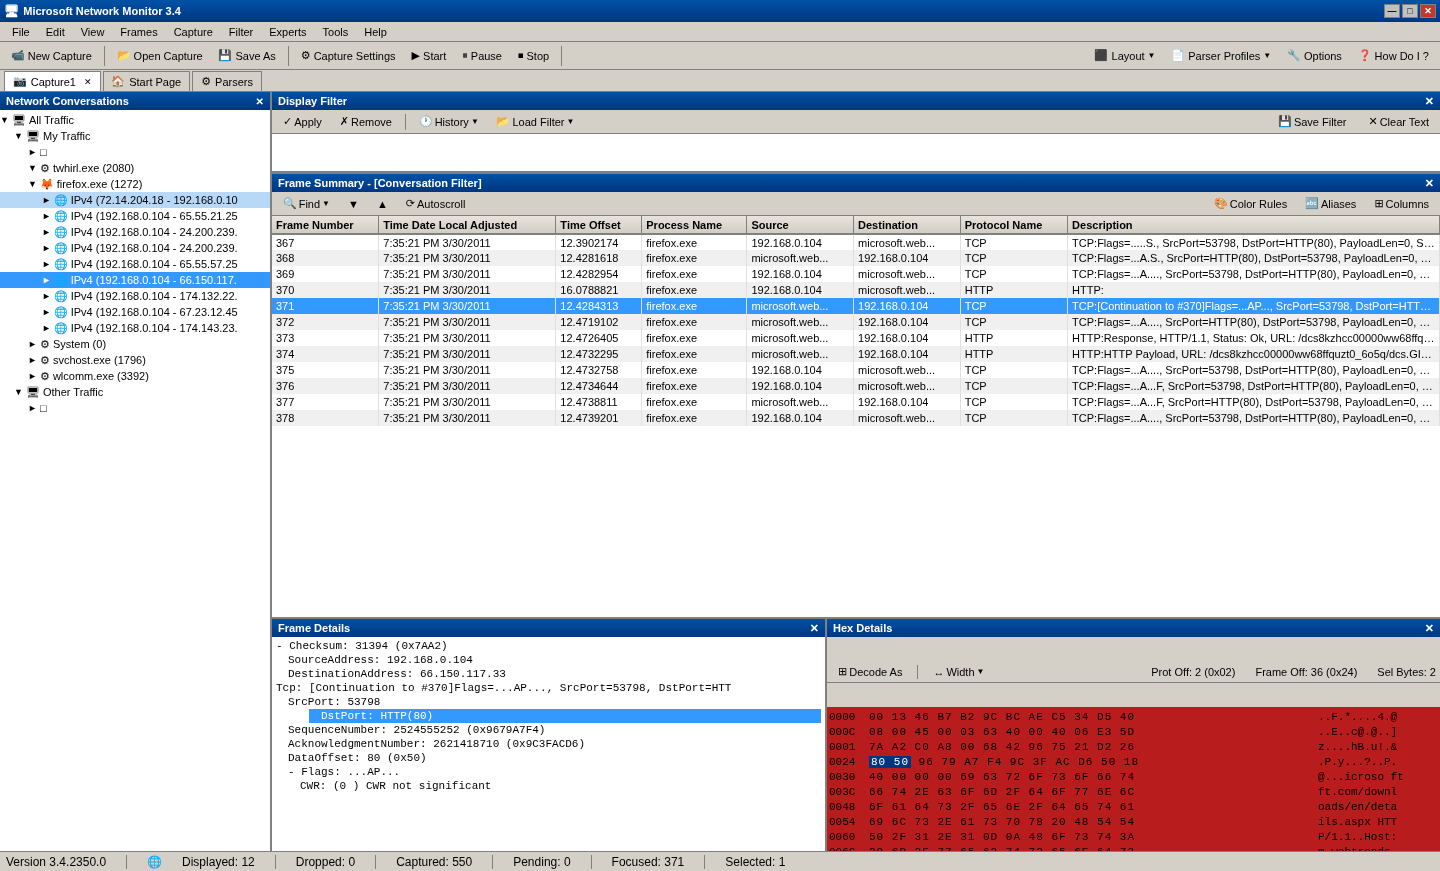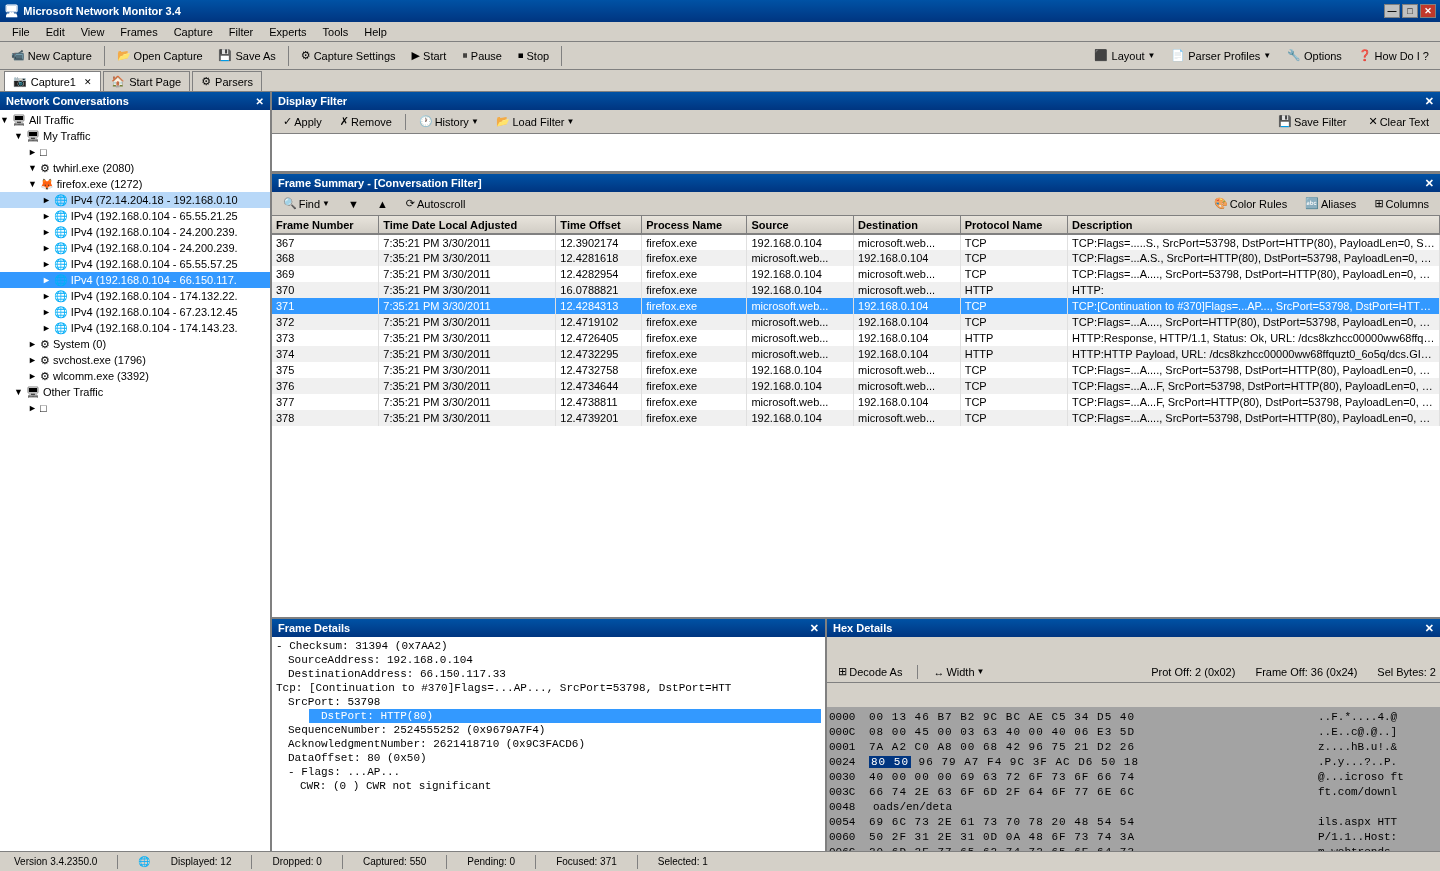--- a/index.html
+++ b/index.html
@@ -295,44 +295,44 @@
       display: flex; align-items: center; gap: 2px;
       padding: 1px 6px;
       background: #d4d0c8;
       border: 1px solid transparent;
       cursor: pointer;
       font-size: 11px;
       height: 16px;
     }
     #hd-content {
       flex: 1;
-      background: #a3a3a3;
+      background: #b91c1c;
       overflow-y: auto;
       font-family: 'Courier New', monospace;
       font-size: 11px;
       padding: 2px;
     }
     .hex-row {
       display: flex;
       height: 15px;
       align-items: center;
     }
     .hex-addr { color: #000; width: 36px; margin-right: 4px; }
     .hex-bytes { flex: 1; color: #000; letter-spacing: 1px; }
     .hex-ascii { width: 120px; color: #000; margin-left: 4px; }
 
     
     #status-bar {
       background: #d4d0c8;
       height: 20px;
       display: flex;
       align-items: center;
-      padding: 0 14px;
+      padding: 0 6px;
       border-top: 1px solid #808080;
-      font-size: 10px;
+      font-size: 12px;
       gap: 20px;
     }
     .status-sep { width: 1px; height: 14px; background: #808080; }
 
     
     ::-webkit-scrollbar { width: 14px; height: 14px; }
     ::-webkit-scrollbar-track { background: #d4d0c8; }
     ::-webkit-scrollbar-thumb { background: #a0a0a0; border: 1px solid #808080; }
     ::-webkit-scrollbar-corner { background: #d4d0c8; }
 
@@ -824,20 +824,21 @@
               <span class="hex-bytes">40 00 00 00 69 63 72 6F 73 6F 66 74</span>
               <span class="hex-ascii">@...icroso ft</span>
             </div>
             <div class="hex-row">
               <span class="hex-addr">003C</span>
               <span class="hex-bytes">66 74 2E 63 6F 6D 2F 64 6F 77 6E 6C</span>
               <span class="hex-ascii">ft.com/downl</span>
             </div>
             <div class="hex-row">
               <span class="hex-addr">0048</span>
+              <span class="hex-bytes">6F 61 64 73 2F 65 6E 2F 64 65 74 61</span>
               <span class="hex-ascii">oads/en/deta</span>
             </div>
             <div class="hex-row">
               <span class="hex-addr">0054</span>
               <span class="hex-bytes">69 6C 73 2E 61 73 70 78 20 48 54 54</span>
               <span class="hex-ascii">ils.aspx HTT</span>
             </div>
             <div class="hex-row">
               <span class="hex-addr">0060</span>
               <span class="hex-bytes">50 2F 31 2E 31 0D 0A 48 6F 73 74 3A</span>

